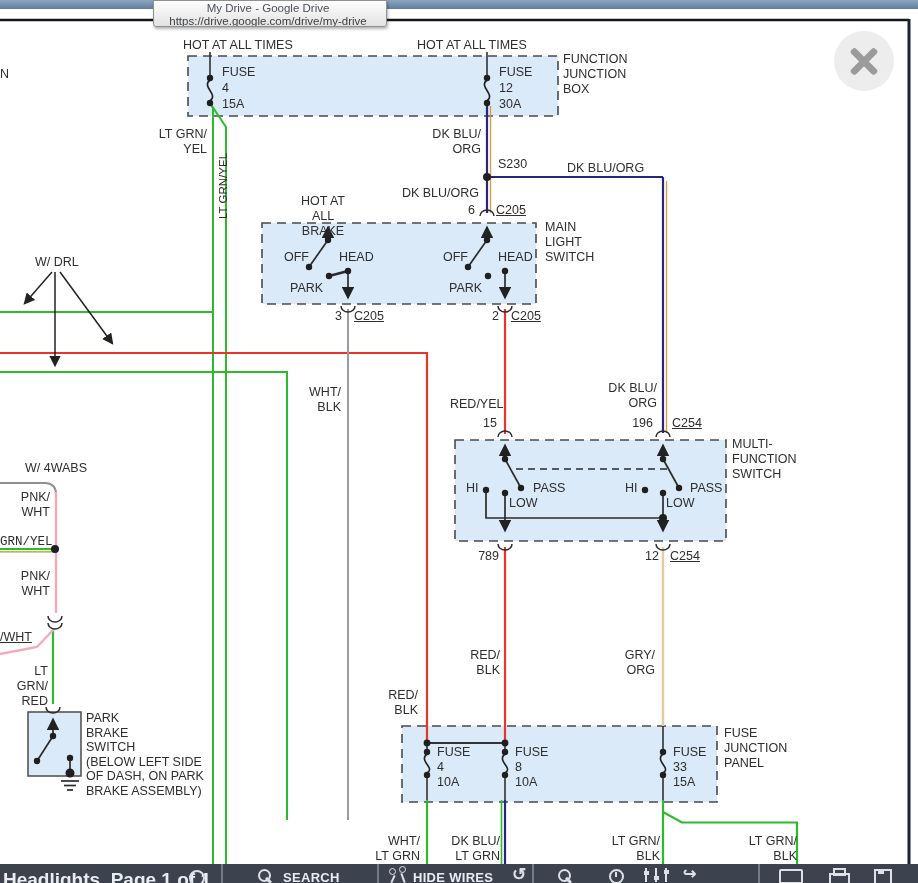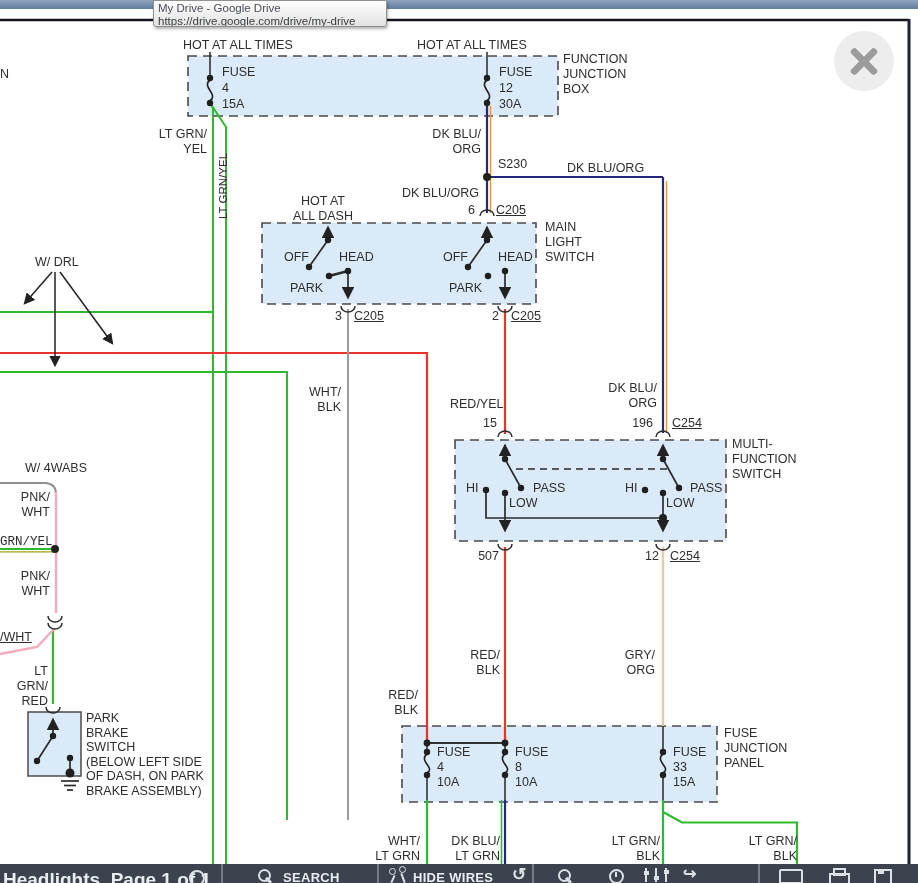--- a/index.html
+++ b/index.html
@@ -18,21 +18,21 @@
   .c{text-align:center;}
   .u{text-decoration:underline;}
   .lh16{line-height:16px;}
   .lh145{line-height:14.5px;}
   .vert{position:absolute;z-index:2;left:217px;top:219px;font-size:11.5px;color:#2e2e2e;
         transform:rotate(-90deg);transform-origin:0 0;white-space:nowrap;}
   
   .tooltip{position:absolute;left:153px;top:0;width:234px;height:27px;z-index:5;
      background:linear-gradient(#fefefe,#e2e2e2);border:1px solid #8f8f8f;
      border-radius:0 0 3px 3px;box-shadow:1px 2px 3px rgba(0,0,0,.3);
-     padding:1px 8px 0 4px;box-sizing:border-box;overflow:hidden;}
+     padding:1px 8px 0 4px;box-sizing:border-box;overflow:hidden;text-align:center;}
   .tooltip .tt1{font-size:11.5px;color:#4a4f57;line-height:13px;white-space:nowrap;}
   .tooltip .tt2{font-size:11.5px;color:#3c4043;line-height:13px;white-space:nowrap;}
   
   .close-btn{position:absolute;left:834px;top:31px;width:60px;height:60px;border-radius:50%;
      background:#ededed;z-index:5;cursor:pointer;}
   .close-btn .x1,.close-btn .x2{position:absolute;left:13px;top:26.5px;width:34px;height:7px;
      background:#9b9b9b;border-radius:3px;}
   .close-btn .x1{transform:rotate(45deg);}
   .close-btn .x2{transform:rotate(-45deg);}
   
@@ -254,21 +254,21 @@
   <span class="vert">LT GRN/YEL</span>
   <span class="lbl r" style="left:421px;top:127px;width:60px;">DK BLU/
 ORG</span>
   <span class="lbl" style="left:498px;top:157px;">S230</span>
   <span class="lbl" style="left:567px;top:161px;">DK BLU/ORG</span>
   <span class="lbl r" style="left:391px;top:186px;width:88px;">DK BLU/ORG</span>
   <span class="lbl r" style="left:455px;top:203px;width:20px;">6</span>
   <span class="lbl u" style="left:496px;top:203px;">C205</span>
 
   <span class="lbl c" style="left:292px;top:194px;width:62px;">HOT AT
-ALL DASH</span>
+ALL BRAKE</span>
   <span class="lbl" style="left:545px;top:220px;">MAIN
 LIGHT
 SWITCH</span>
   <span class="lbl" style="left:284px;top:250px;">OFF</span>
   <span class="lbl" style="left:339px;top:250px;">HEAD</span>
   <span class="lbl" style="left:290px;top:281px;">PARK</span>
   <span class="lbl" style="left:443px;top:250px;">OFF</span>
   <span class="lbl" style="left:498px;top:250px;">HEAD</span>
   <span class="lbl" style="left:449px;top:281px;">PARK</span>
   <span class="lbl r" style="left:328px;top:309px;width:14px;">3</span>
@@ -288,21 +288,21 @@
 
   <span class="lbl" style="left:732px;top:437px;">MULTI-
 FUNCTION
 SWITCH</span>
   <span class="lbl" style="left:466px;top:481px;">HI</span>
   <span class="lbl" style="left:533px;top:481px;">PASS</span>
   <span class="lbl" style="left:509px;top:496px;">LOW</span>
   <span class="lbl" style="left:625px;top:481px;">HI</span>
   <span class="lbl" style="left:690px;top:481px;">PASS</span>
   <span class="lbl" style="left:666px;top:496px;">LOW</span>
-  <span class="lbl r" style="left:472px;top:549px;width:27px;">507</span>
+  <span class="lbl r" style="left:472px;top:549px;width:27px;">789</span>
   <span class="lbl r" style="left:638px;top:549px;width:21px;">12</span>
   <span class="lbl u" style="left:670px;top:549px;">C254</span>
 
   <span class="lbl" style="left:25px;top:461px;">W/ 4WABS</span>
   <span class="lbl r" style="left:8px;top:490px;width:42px;">PNK/
 WHT</span>
   <span class="lbl" style="left:0px;top:535px;font-family:Liberation Mono, monospace;">GRN/YEL</span>
   <span class="lbl r" style="left:8px;top:569px;width:42px;">PNK/
 WHT</span>
   <span class="lbl" style="left:0px;top:630px;text-decoration:underline;">/WHT</span>

